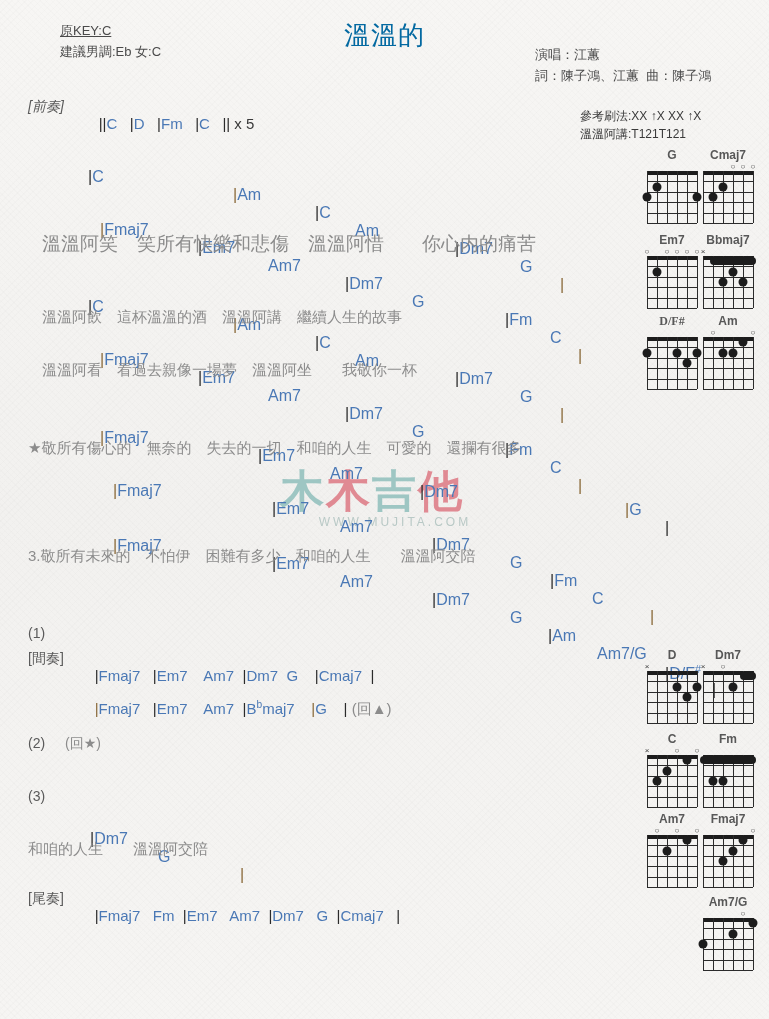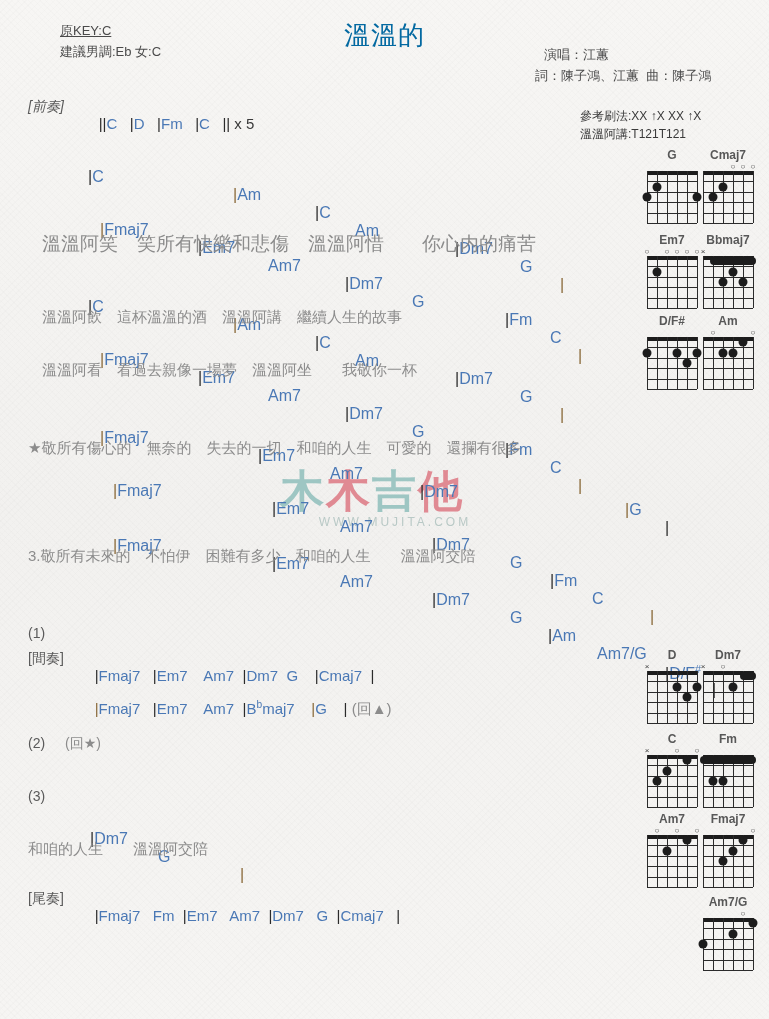--- a/index.html
+++ b/index.html
@@ -98,21 +98,21 @@
   <div class="wm-url">WWW.MUJITA.COM</div>
 </div>
 
 <div id="sheet">
 
   <div class="abs hdr-small" style="left:60px; top:22px;text-decoration:underline;">原KEY:C</div>
   <div class="abs hdr-small" style="left:60px; top:43px;">建議男調:Eb 女:C</div>
 
   <div class="abs title" style="left:0; top:18px; width:769px; text-align:center;">溫溫的</div>
 
-  <div class="abs hdr-right" style="left:535px; top:46px;margin-left:9px;">演唱：江蕙</div>
+  <div class="abs hdr-right" style="left:535px; top:46px;">演唱：江蕙</div>
   <div class="abs hdr-right" style="left:535px; top:67px;">詞：陳子鴻、江蕙  曲：陳子鴻</div>
 
   <div class="abs" style="left:580px; top:108px; font-size:12px; color:#3a3a3a;">參考刷法:XX ↑X XX ↑X</div>
   <div class="abs" style="left:580px; top:126px; font-size:12px; color:#3a3a3a;">溫溫阿講:T121T121</div>
 
   <div class="abs section-label" style="left:28px; top:98px; font-size:14px;font-style:italic;">[前奏]</div>
   <div class="abs" style="left:82px; top:98px; font-size:15px;">
     <span class="bar">||</span><span class="chord">C</span><span class="bar">   |</span><span class="chord">D</span><span class="bar">   |</span><span class="chord">Fm</span><span class="bar">   |</span><span class="chord">C</span><span class="bar">   ||</span><span style="color:#3a3a3a"> x 5</span>
   </div>
 
@@ -310,21 +310,21 @@
           <div class="string-line" style="left: 20px;"></div>
           <div class="string-line" style="left: 30px;"></div>
           <div class="string-line" style="left: 40px;"></div>
           <div class="string-line" style="left: 50px;"></div>
           <div class="barre" style="left: 7px; width: 46px; top: 5.2px;"></div>
           <div class="dot" style="left: 30px; top: 15.6px;"></div>
           <div class="dot" style="left: 20px; top: 26px;"></div>
           <div class="dot" style="left: 40px; top: 26px;"></div>
         </div>
       </div>
-      <div class="diagram" style="left: 644px; top: 314px;">
+      <div class="diagram" style="left: 644px; top: 314px; font-family: Liberation Serif, serif;">
         <div class="dg-name">D/F#</div>
         <div class="dg-markers"></div>
         <div class="dg-grid">
           <div class="nut"></div>
           <div class="fret-line" style="top: 10.4px;"></div>
           <div class="fret-line" style="top: 20.8px;"></div>
           <div class="fret-line" style="top: 31.2px;"></div>
           <div class="fret-line" style="top: 41.6px;"></div>
           <div class="fret-line" style="top: 52px;"></div>
           <div class="string-line" style="left: 0px;"></div>

